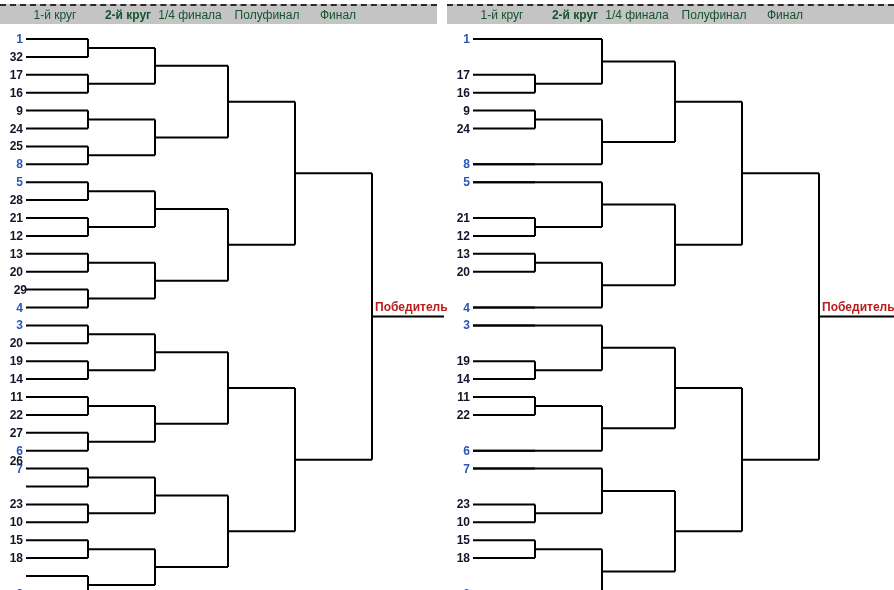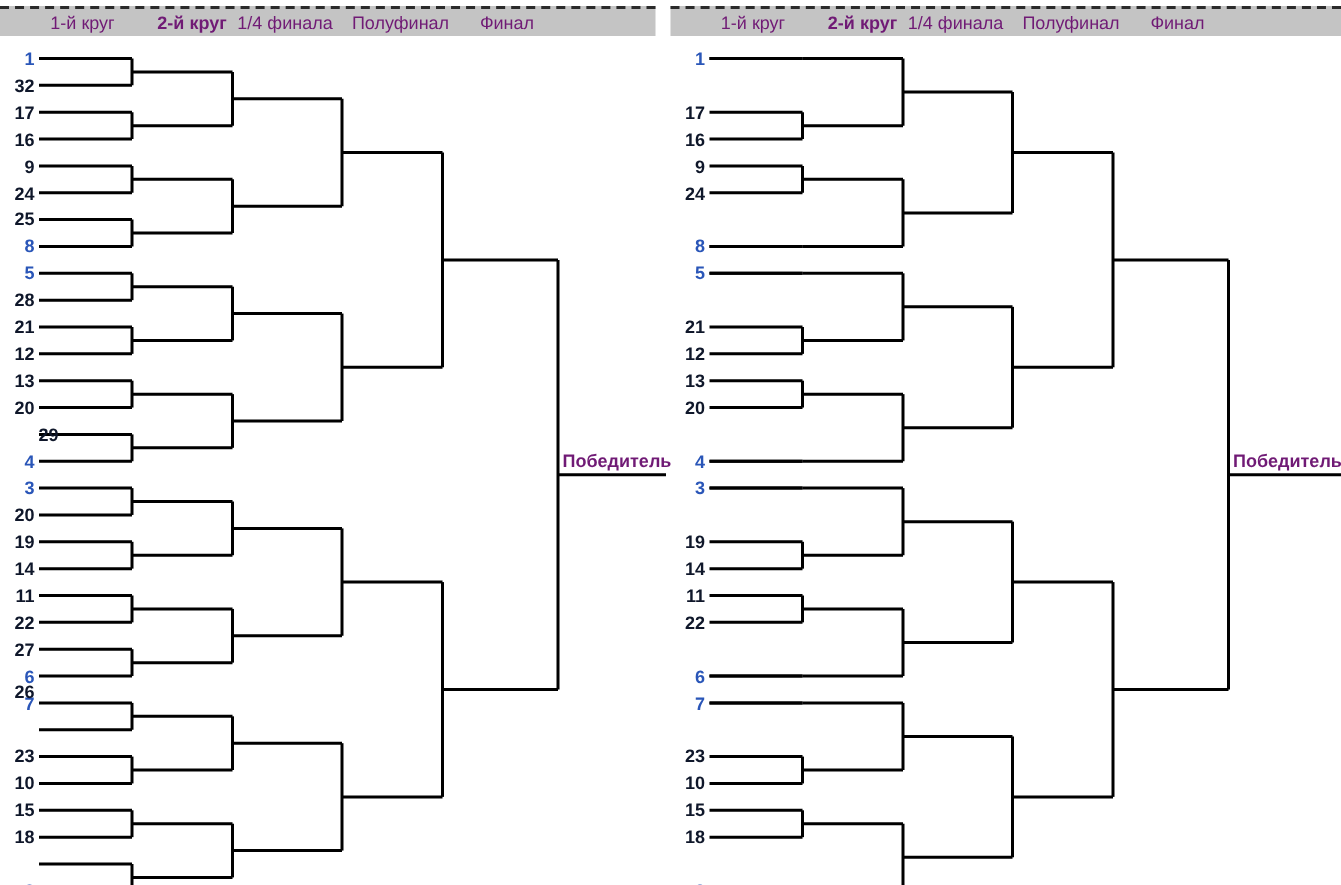--- a/index.html
+++ b/index.html
@@ -17,21 +17,21 @@
     background:#c4c4c4;
     border-top:2px dashed #2b2b2b;
     box-sizing:border-box;
     display:flex;align-items:center;
     white-space:nowrap;
   }
   #panel-left  .round-header{width:437px;}
   #panel-right .round-header{width:447px;}
 
   .round-label{
-    font-size:12px;color:#701a75;
+    font-size:12px;color:#14532d;
     line-height:18px;
     display:inline-block;
     text-align:center;
   }
   .round-label.bold{font-weight:bold;}
 
   .bracket-svg{position:absolute;left:0;top:24px;}
   .bracket-svg line, .bracket-svg path{stroke:#000000;stroke-width:2;fill:none;}
 
   .seed{
@@ -39,21 +39,21 @@
     font-size:12px;font-weight:bold;
     color:#0f172a;
     text-align:right;
     transform:translateY(-50%);
     white-space:nowrap;
   }
   .seed.seeded{color:#2a56b8;}
 
   .winner-label{
     position:absolute;
-    font-size:12px;font-weight:bold;color:#701a75;
+    font-size:12px;font-weight:bold;color:#b91c1c;
     white-space:nowrap;
     transform:translateY(-100%);
   }
 </style>
 </head>
 <body>
 
 <div class="panel" id="panel-left">
   <div class="round-header">
       <span class="round-label" style="position: absolute; left: 18px; width: 74px;">1-й круг</span>
@@ -166,21 +166,21 @@
     <div class="seed" style="left: 0px; width: 23px; top: 110.6px;">9</div>
     <div class="seed" style="left: 0px; width: 23px; top: 128.5px;">24</div>
     <div class="seed" style="left: 0px; width: 23px; top: 146.4px;">25</div>
     <div class="seed seeded" style="left: 0px; width: 23px; top: 164.3px;">8</div>
     <div class="seed seeded" style="left: 0px; width: 23px; top: 182.2px;">5</div>
     <div class="seed" style="left: 0px; width: 23px; top: 200.1px;">28</div>
     <div class="seed" style="left: 0px; width: 23px; top: 218px;">21</div>
     <div class="seed" style="left: 0px; width: 23px; top: 235.9px;">12</div>
     <div class="seed" style="left: 0px; width: 23px; top: 253.8px;">13</div>
     <div class="seed" style="left: 0px; width: 23px; top: 271.7px;">20</div>
-    <div class="seed" style="left: 16px; width: 23px; top: 289.6px;">29</div>
+    <div class="seed" style="left: 4px; width: 23px; top: 289.6px;">29</div>
     <div class="seed seeded" style="left: 0px; width: 23px; top: 307.5px;">4</div>
     <div class="seed seeded" style="left: 0px; width: 23px; top: 325.4px;">3</div>
     <div class="seed" style="left: 0px; width: 23px; top: 343.3px;">20</div>
     <div class="seed" style="left: 0px; width: 23px; top: 361.2px;">19</div>
     <div class="seed" style="left: 0px; width: 23px; top: 379.1px;">14</div>
     <div class="seed" style="left: 0px; width: 23px; top: 397px;">11</div>
     <div class="seed" style="left: 0px; width: 23px; top: 414.9px;">22</div>
     <div class="seed" style="left: 0px; width: 23px; top: 432.8px;">27</div>
     <div class="seed seeded" style="left: 0px; width: 23px; top: 450.7px;">6</div>
     <div class="seed seeded" style="left: 0px; width: 23px; top: 468.6px;">7</div>

